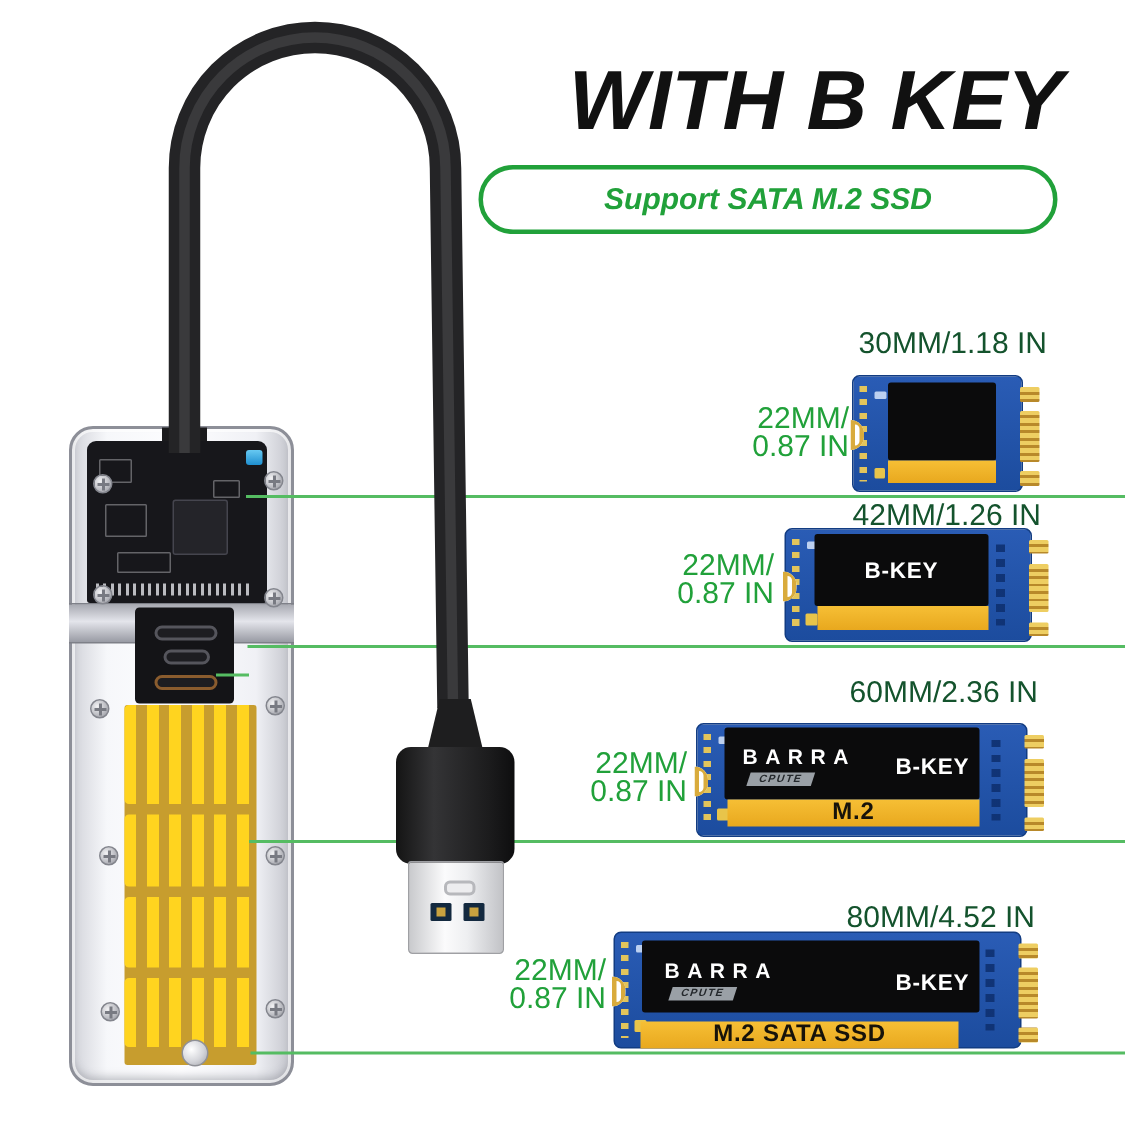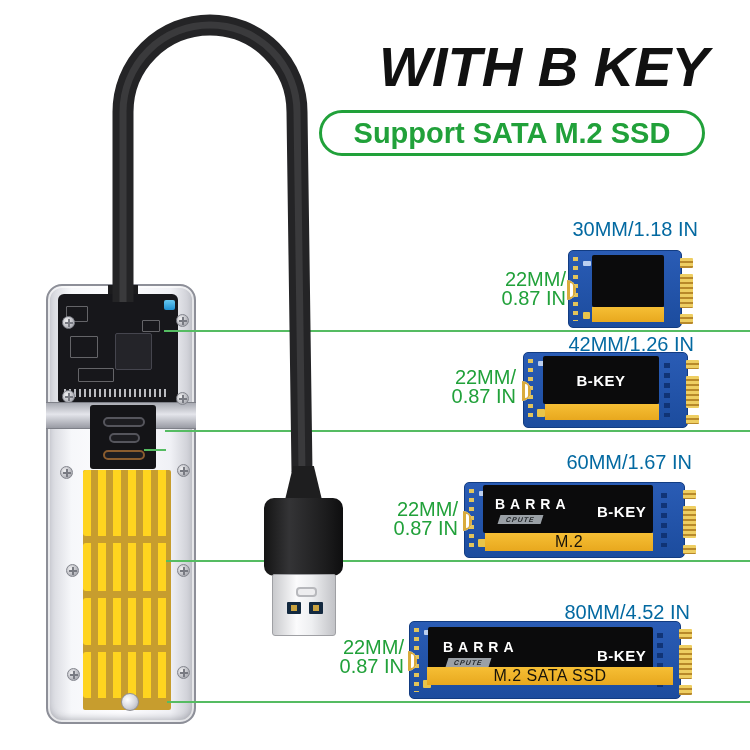--- a/index.html
+++ b/index.html
@@ -6,27 +6,27 @@
   .stage{position:relative;width:750px;height:750px;background:#ffffff;overflow:hidden;
          font-family:"Liberation Sans",sans-serif;}
 
   
   .title{position:absolute;left:368px;top:34px;width:352px;height:62px;
          font-size:56px;font-weight:800;font-style:italic;color:#111;
          letter-spacing:0px;text-align:center;white-space:nowrap;z-index:6;}
   .pill{position:absolute;left:319px;top:110px;width:380px;height:40px;
         border:3px solid #21a13a;border-radius:23px;display:flex;align-items:center;justify-content:center;
         z-index:6;background:#fff;}
-  .pill span{font-size:29px;font-weight:700;color:#21a13a;white-space:nowrap;}
+  .pill span{font-size:20px;font-weight:700;font-style:italic;color:#21a13a;white-space:nowrap;}
 
   
   .gline{position:absolute;height:2px;background:#55bc62;z-index:3;}
 
   
-  .len-label{position:absolute;color:#0369a1;font-size:20px;white-space:nowrap;z-index:4;}
+  .len-label{position:absolute;color:#14532d;font-size:20px;white-space:nowrap;z-index:4;}
   .wid-label{position:absolute;color:#21a13a;font-size:20px;line-height:19px;text-align:right;z-index:4;}
 
   
   .enclosure{position:absolute;left:46px;top:284px;width:150px;height:440px;z-index:2;}
   .case{position:absolute;inset:0;border-radius:16px;border:2px solid #8d8f98;box-sizing:border-box;
         background:linear-gradient(90deg,rgba(186,188,198,.65),rgba(246,247,250,.95) 16%,
                    rgba(253,253,255,.95) 50%,rgba(238,239,244,.9) 84%,rgba(172,174,184,.7));
         box-shadow:inset 0 0 0 2px rgba(255,255,255,.65), inset 0 -4px 6px rgba(120,122,130,.45);}
   .cable-gland{position:absolute;left:62px;top:1px;width:30px;height:23px;background:#1b1b1d;
                border-radius:0 0 5px 5px;}
@@ -87,21 +87,21 @@
   .fingers{position:absolute;right:0;top:10%;bottom:5%;width:13px;}
   .fseg{position:absolute;left:0;right:0;border-radius:1px;
         background:repeating-linear-gradient(180deg,#eece62 0 3px,#b8892a 3px 5px);}
   .f-tab{top:0;height:15%;}
   .f-long{top:25%;height:50%;}
   .f-short{top:85%;height:15%;}
   .chip{position:absolute;background:#0b0b0c;border-radius:2px;display:flex;align-items:center;justify-content:center;}
   .chip .bkey{color:#fff;font-weight:700;font-size:15px;letter-spacing:.5px;}
   .strip{position:absolute;background:linear-gradient(180deg,#f6bf35,#e8a81e);
          display:flex;align-items:center;justify-content:center;}
-  .strip span{font-weight:400;font-size:16px;color:#17130a;letter-spacing:.5px;}
+  .strip span{font-weight:700;font-size:16px;color:#17130a;letter-spacing:.5px;}
   .brand{position:absolute;color:#fff;font-weight:700;font-size:14px;letter-spacing:5px;}
   .badge{position:absolute;background:#9aa0a6;color:#24282c;font-size:7px;font-weight:700;
          letter-spacing:1px;padding:1px 7px;transform:skewX(-18deg);}
   .bkey-right{position:absolute;color:#fff;font-weight:700;font-size:15px;letter-spacing:.5px;}
 </style>
 </head>
 <body>
 
 <div class="stage">
 
@@ -205,21 +205,21 @@
       <span class="bkey">B-KEY</span>
     </div>
     <div class="strip" style="left:22px;top:52px;width:114px;height:16px;"></div>
     <div class="fingers">
       <div class="fseg f-tab"></div>
       <div class="fseg f-long"></div>
       <div class="fseg f-short"></div>
     </div>
   </div>
 
-  <div class="len-label" style="top:451px;right:58px;">60MM/1.67 IN</div>
+  <div class="len-label" style="top:451px;right:58px;">60MM/2.36 IN</div>
   <div class="wid-label" style="top:500px;right:292px;">
     <div>22MM/</div>
     <div>0.87 IN</div>
   </div>
   <div class="ssd" style="left:464px;top:482px;width:232px;height:76px;">
     <div class="pcb">
       <div class="dots"></div>
       <div class="cmp-col"></div>
       <div class="cmp" style="left:14px;top:8px;width:8px;height:5px;"></div>
       <div class="cmp gold" style="left:13px;bottom:10px;width:8px;height:8px;"></div>
@@ -249,21 +249,21 @@
       <div class="dots"></div>
       <div class="cmp-col"></div>
       <div class="cmp" style="left:14px;top:8px;width:8px;height:5px;"></div>
       <div class="cmp gold" style="left:13px;bottom:10px;width:8px;height:8px;"></div>
       <div class="notch"></div>
     </div>
     <div class="chip" style="left:19px;top:6px;width:225px;height:48px;"></div>
     <div class="brand" style="left:34px;top:18px;">BARRA</div>
     <div class="badge" style="left:38px;top:37px;">CPUTE</div>
     <div class="bkey-right" style="left:188px;top:26px;">B-KEY</div>
-    <div class="strip" style="left:18px;top:46px;width:246px;height:18px;">
+    <div class="strip" style="left:18px;top:60px;width:212px;height:18px;">
       <span>M.2 SATA SSD</span>
     </div>
     <div class="fingers">
       <div class="fseg f-tab"></div>
       <div class="fseg f-long"></div>
       <div class="fseg f-short"></div>
     </div>
   </div>
 
 </div>

